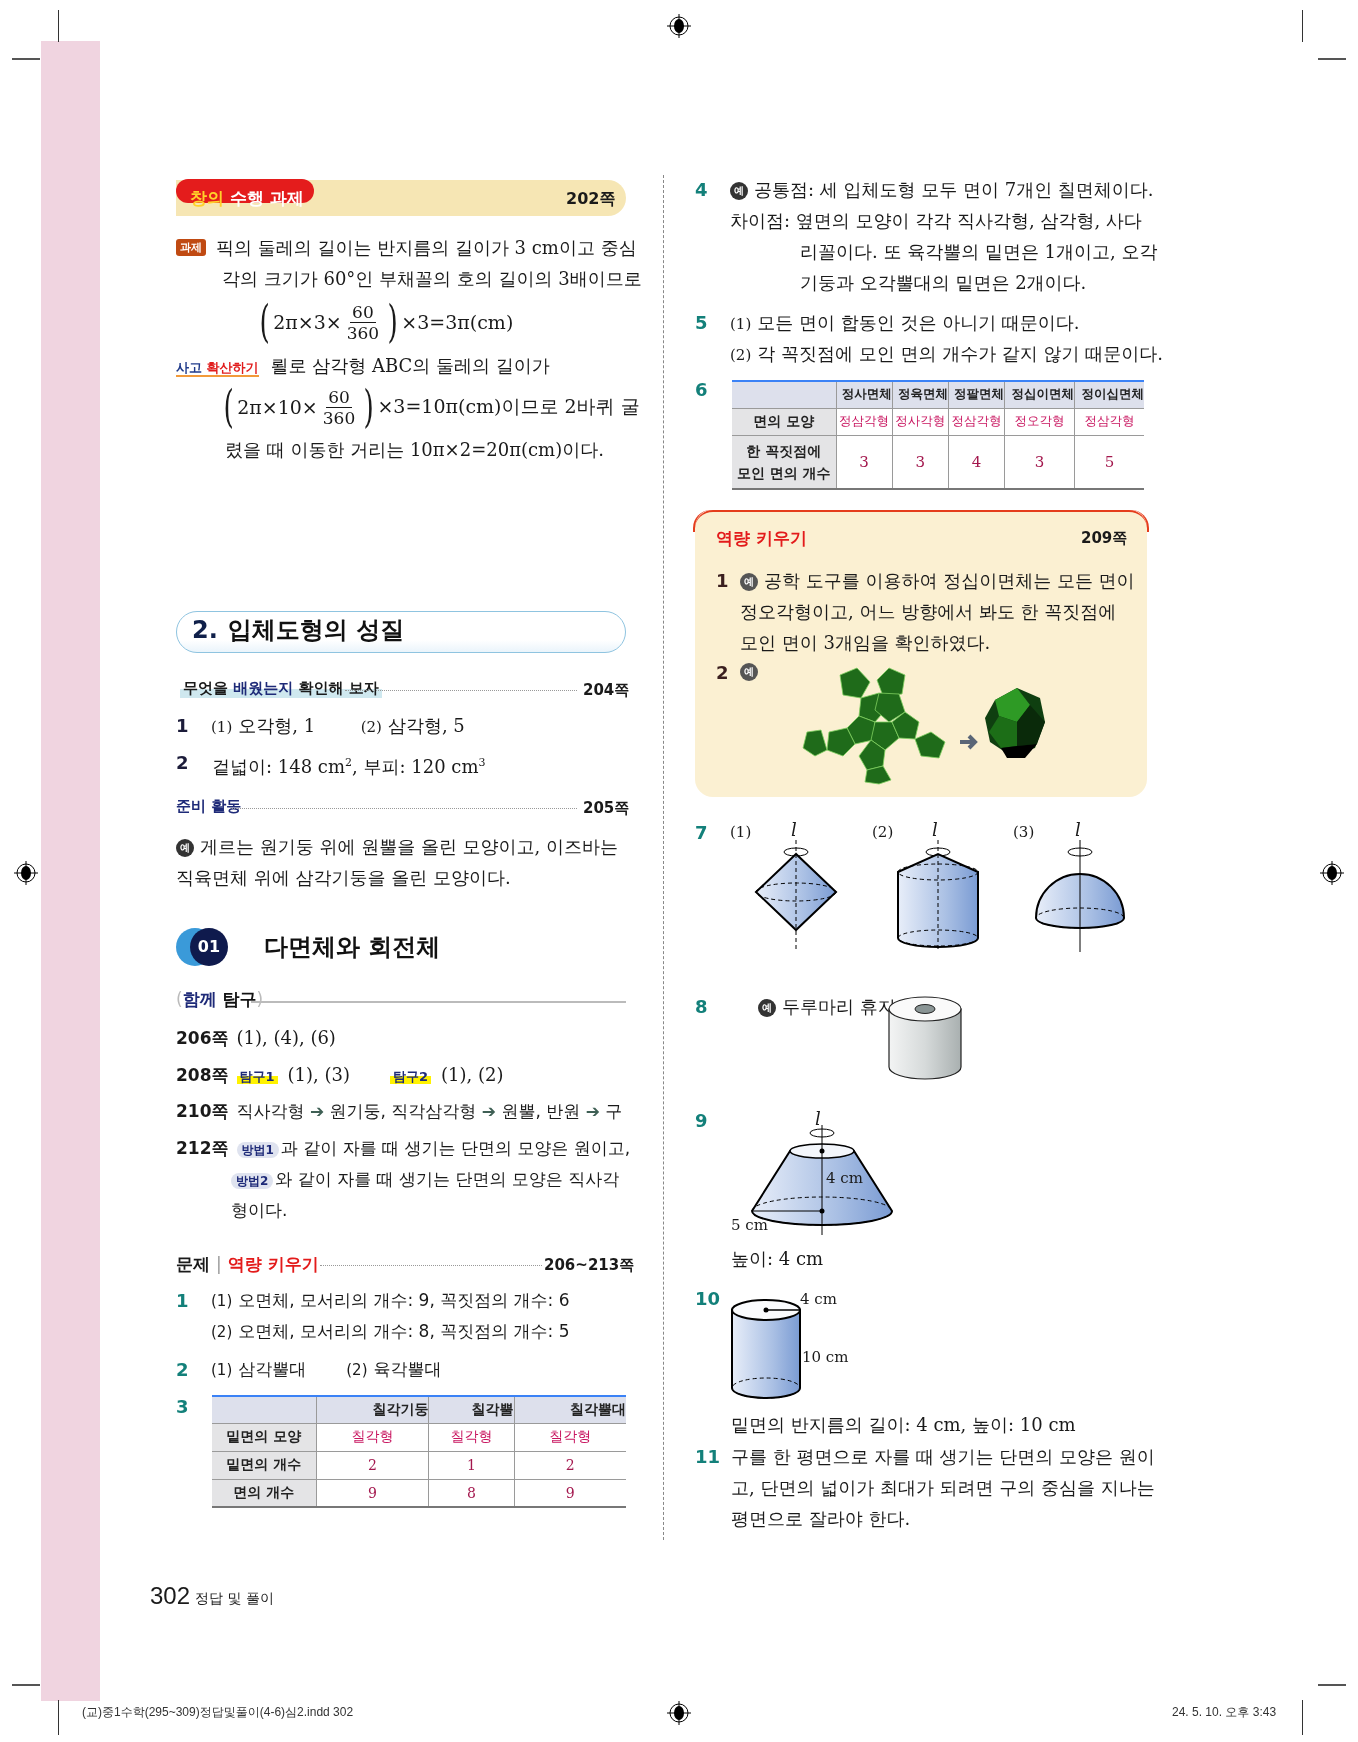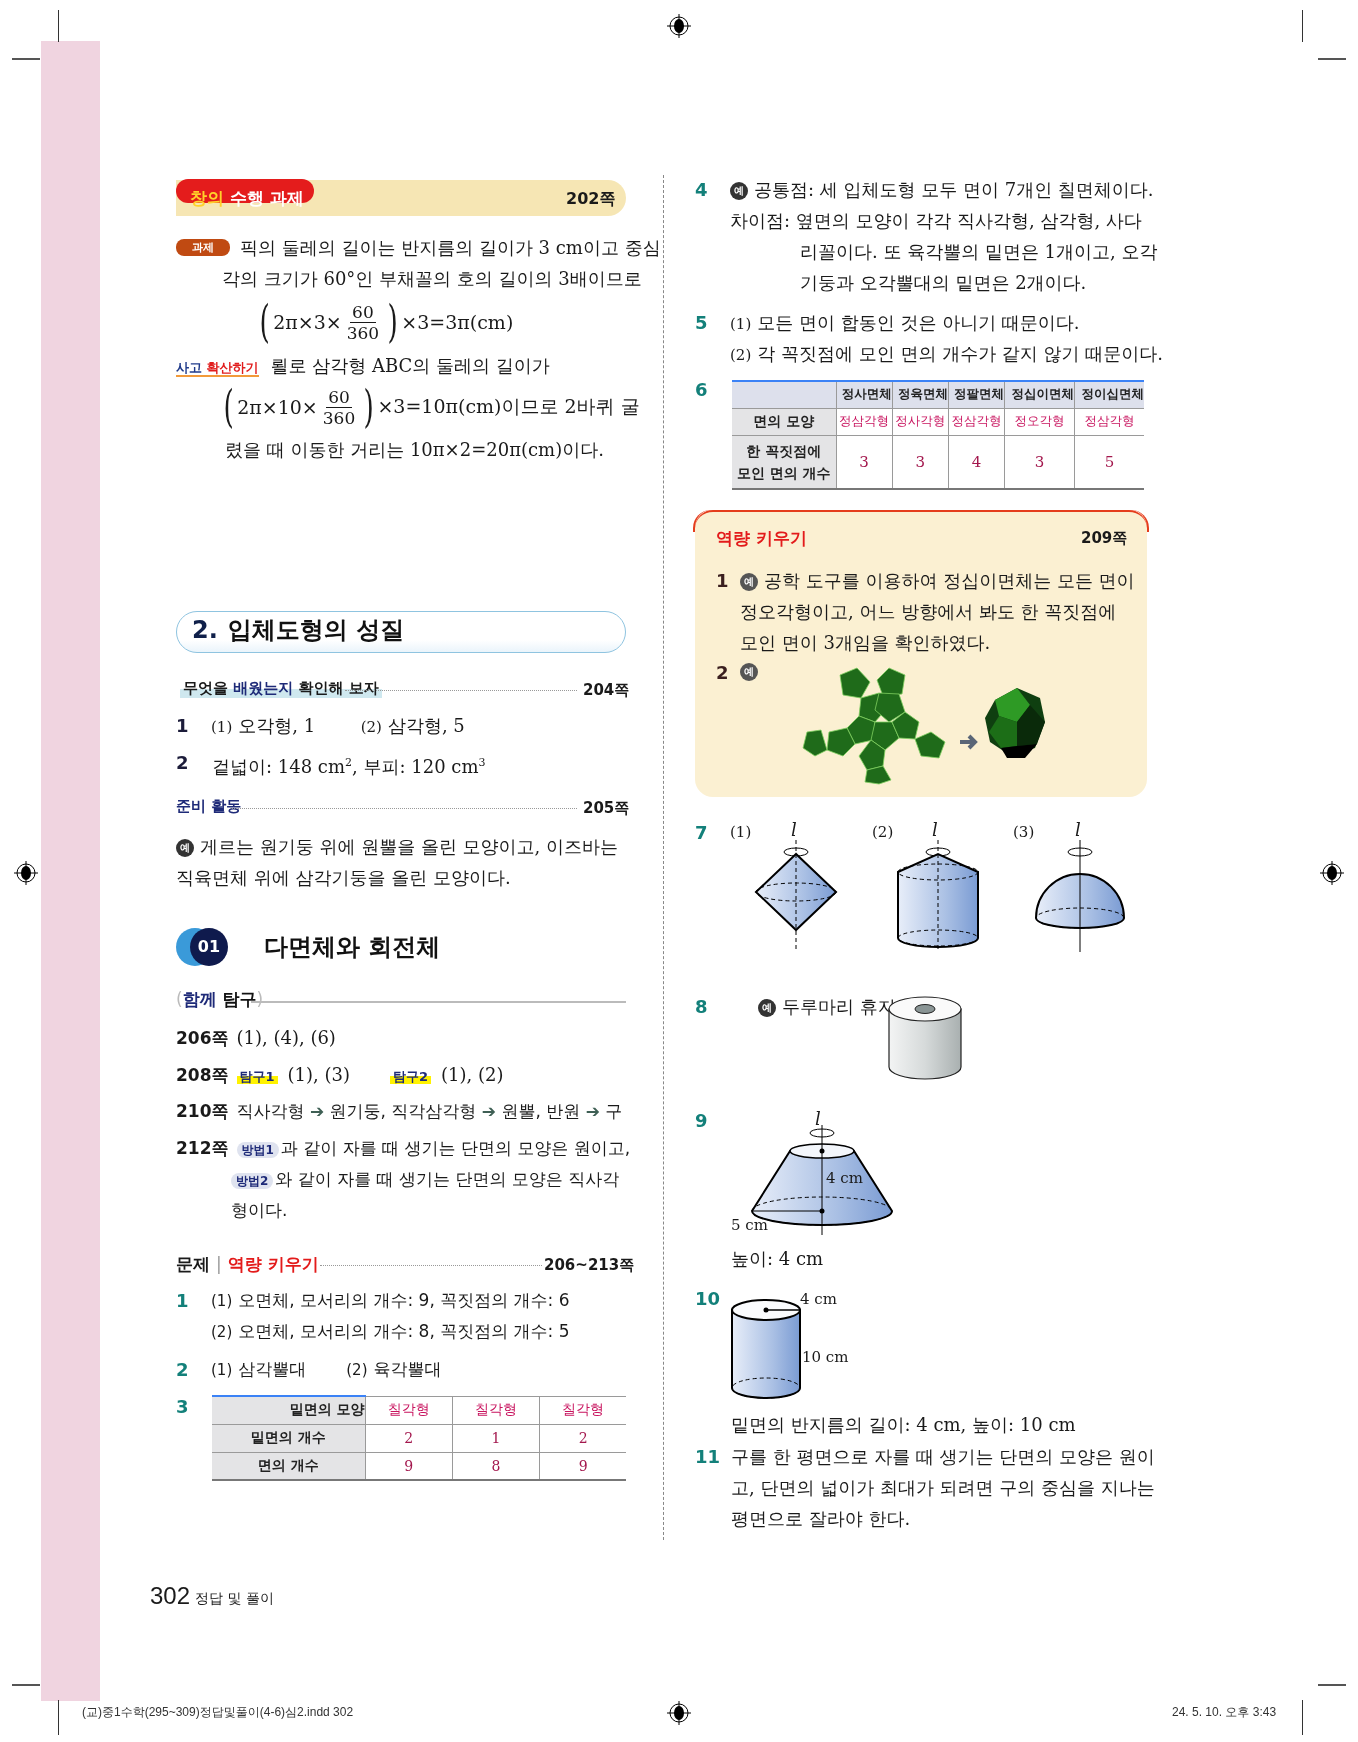--- a/index.html
+++ b/index.html
@@ -16,21 +16,21 @@
 
   .col-divider { position: absolute; left: 663px; top: 175px; height: 1365px; border-left: 1.5px dashed #888; }
 
   
   .task-bar { position: absolute; left: 176px; top: 180px; width: 450px; height: 36px; background: #f6e6b4; border-radius: 0 18px 18px 0; }
   .task-badge { position: absolute; left: 176px; top: 179px; height: 24px; width: 138px; background: #e41c1c; border-radius: 19px; color: #fff; font-weight: bold; font-size: 17px; line-height: 38px; padding-left: 14px; }
   .task-badge .hl { color: #ffd12a; }
   .task-page { position: absolute; left: 566px; top: 189px; font-weight: bold; font-size: 16px; }
 
   .para { position: absolute; font-size: 18px; line-height: 31px; }
-  .tag-orange { display: inline-block; background: #c04a12; color: #fff; font-size: 11px; font-weight: bold; border-radius: 8px; padding: 0 16px; line-height: 17px; margin-right: 10px; vertical-align: 3px; }
+  .tag-orange { display: inline-block; background: #c04a12; color: #fff; font-size: 11px; font-weight: bold; border-radius: 3px; padding: 0 4px; line-height: 17px; margin-right: 10px; vertical-align: 3px; }
   .tag-think { font-size: 13px; font-weight: bold; border-bottom: 2px solid #f29a3a; margin-right: 12px; }
   .tag-think .a { color: #1f3a8a; }
   .tag-think .b { color: #e11d1d; }
 
   .formula { position: absolute; font-size: 19px; display: flex; align-items: center; }
   .paren { font-size: 44px; font-weight: 200; line-height: 1; transform: scaleX(0.6); display: inline-block; }
   .frac { display: inline-flex; flex-direction: column; align-items: center; margin: 0 5px; font-size: 17px; line-height: 20px; }
   .frac .num { border-bottom: 1.2px solid #1a1a1a; padding: 0 2px; }
 
   
@@ -218,20 +218,26 @@
 
 <div class="qnum teal sans" style="left:176px;top:1290px">1</div>
 <div class="ans sans" style="left:211px;top:1285px;font-size:17px"><span class="sub-mark">(1)</span><span>오면체, 모서리의 개수: 9, 꼭짓점의 개수: 6</span></div>
 <div class="ans sans" style="left:211px;top:1316px;font-size:17px"><span class="sub-mark">(2)</span><span>오면체, 모서리의 개수: 8, 꼭짓점의 개수: 5</span></div>
 <div class="qnum teal sans" style="left:176px;top:1359px">2</div>
 <div class="ans sans" style="left:211px;top:1354px;font-size:17px"><span class="sub-mark">(1)</span><span>삼각뿔대</span><span style="display:inline-block;width:40px"></span><span class="sub-mark">(2)</span><span>육각뿔대</span></div>
 <div class="qnum teal sans" style="left:176px;top:1396px">3</div>
 
 <table class="tbl" style="left:212px;top:1395px;width:414px;font-size:14px">
   <tbody>
+      <tr style="height:27px">
+    <th style="width:104px"></th>
+    <th>칠각기둥</th>
+    <th>칠각뿔</th>
+    <th>칠각뿔대</th>
+  </tr>
   <tr style="height:28px">
     <th class="rowhead">밑면의 모양</th>
     <td class="pink">칠각형</td>
     <td class="pink">칠각형</td>
     <td class="pink">칠각형</td>
   </tr>
   <tr style="height:28px">
     <th class="rowhead">밑면의 개수</th>
     <td class="num">2</td>
     <td class="num">1</td>

